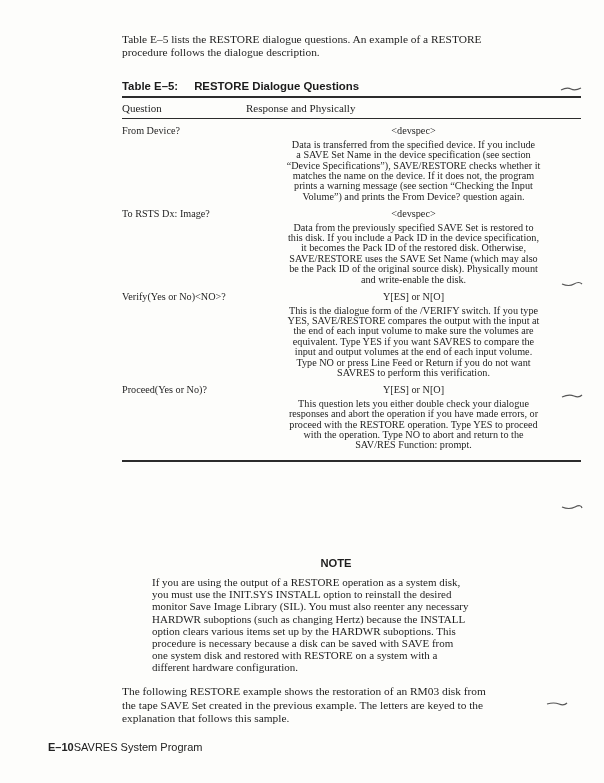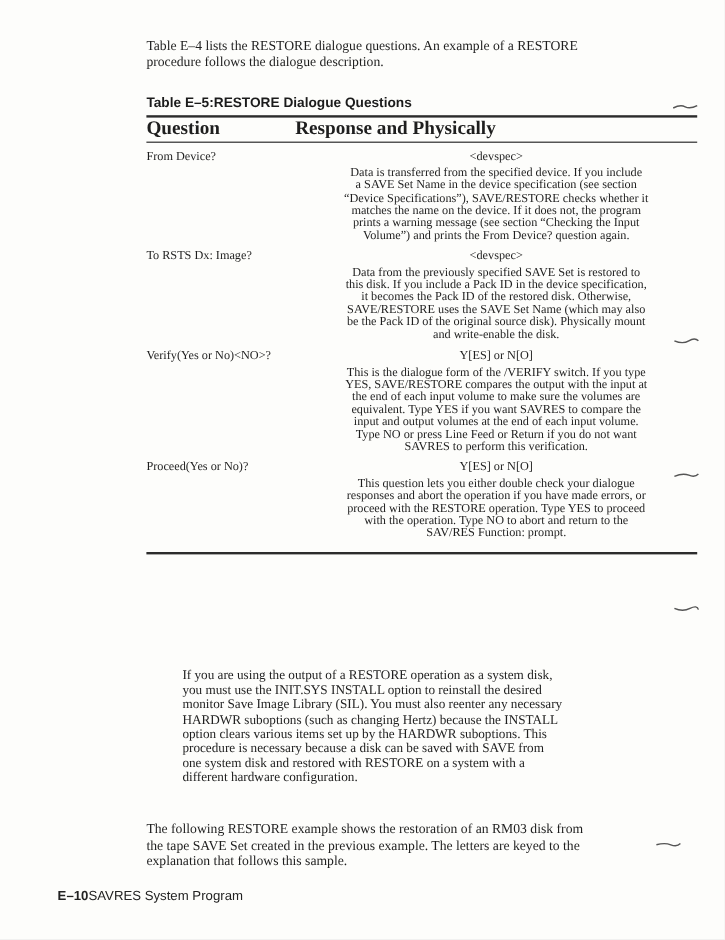--- a/index.html
+++ b/index.html
@@ -19,32 +19,32 @@
     position:absolute; left:122px; top:33px; width:470px;
     font-size:11.4px; line-height:13.4px;
   }
 
   
   .table-title {
     position:absolute; left:122px; top:80px; width:470px;
     font-family:"Liberation Sans", sans-serif;
     font-weight:bold; font-size:11.4px; color:#1b1b1b;
   }
-  .table-title .tt-label { margin-right:0; }
+  .table-title .tt-label { margin-right:16px; }
 
   
   .dlg-table {
     position:absolute; left:122px; top:96px; width:459px;
     border-top:2px solid #2c2c2c;
     border-bottom:2px solid #2c2c2c;
     font-size:10.2px; line-height:10.4px;
   }
   .dlg-header {
     display:grid; grid-template-columns:124px 1fr;
-    font-weight:bold; font-size:16px;
+    font-weight:normal; font-size:11px;
     padding:5px 0 5px 0;
     border-bottom:1.5px solid #2c2c2c;
   }
   .dlg-body { padding:7px 0 9px 0; }
   .dlg-row {
     display:grid; grid-template-columns:124px 1fr;
     margin-bottom:7px;
   }
   .dlg-row:last-child { margin-bottom:0; }
   .q-cell { padding-right:6px; }
@@ -79,21 +79,21 @@
 
   
   .scan-mark { position:absolute; }
   .scan-mark svg { display:block; }
 </style>
 </head>
 <body>
 
 <div class="page">
 
-  <div class="intro lines">Table E–4 lists the RESTORE dialogue questions.  An example of a RESTORE
+  <div class="intro lines">Table E–5 lists the RESTORE dialogue questions.  An example of a RESTORE
 procedure follows the dialogue description.</div>
 
   <div class="table-title">
     <span class="tt-label">Table E–5:</span><span>RESTORE Dialogue Questions</span>
   </div>
 
   <div class="dlg-table">
     <div class="dlg-header">
       <div>Question</div>
       <div>Response and Physically</div>
@@ -149,20 +149,21 @@
 proceed with the RESTORE operation.  Type YES to proceed
 with the operation.  Type NO to abort and return to the
 SAV/RES Function: prompt.</p>
         </div>
       </div>
 
     </div>
   </div>
 
   <div class="note-block">
+    <div class="note-heading">NOTE</div>
     <div class="note-text lines">If you are using the output of a RESTORE operation as a system disk,
 you must use the INIT.SYS INSTALL option to reinstall the desired
 monitor Save Image Library (SIL). You must also reenter any necessary
 HARDWR suboptions (such as changing Hertz) because the INSTALL
 option clears various items set up by the HARDWR suboptions.  This
 procedure is necessary because a disk can be saved with SAVE from
 one system disk and restored with RESTORE on a system with a
 different hardware configuration.</div>
   </div>
 

